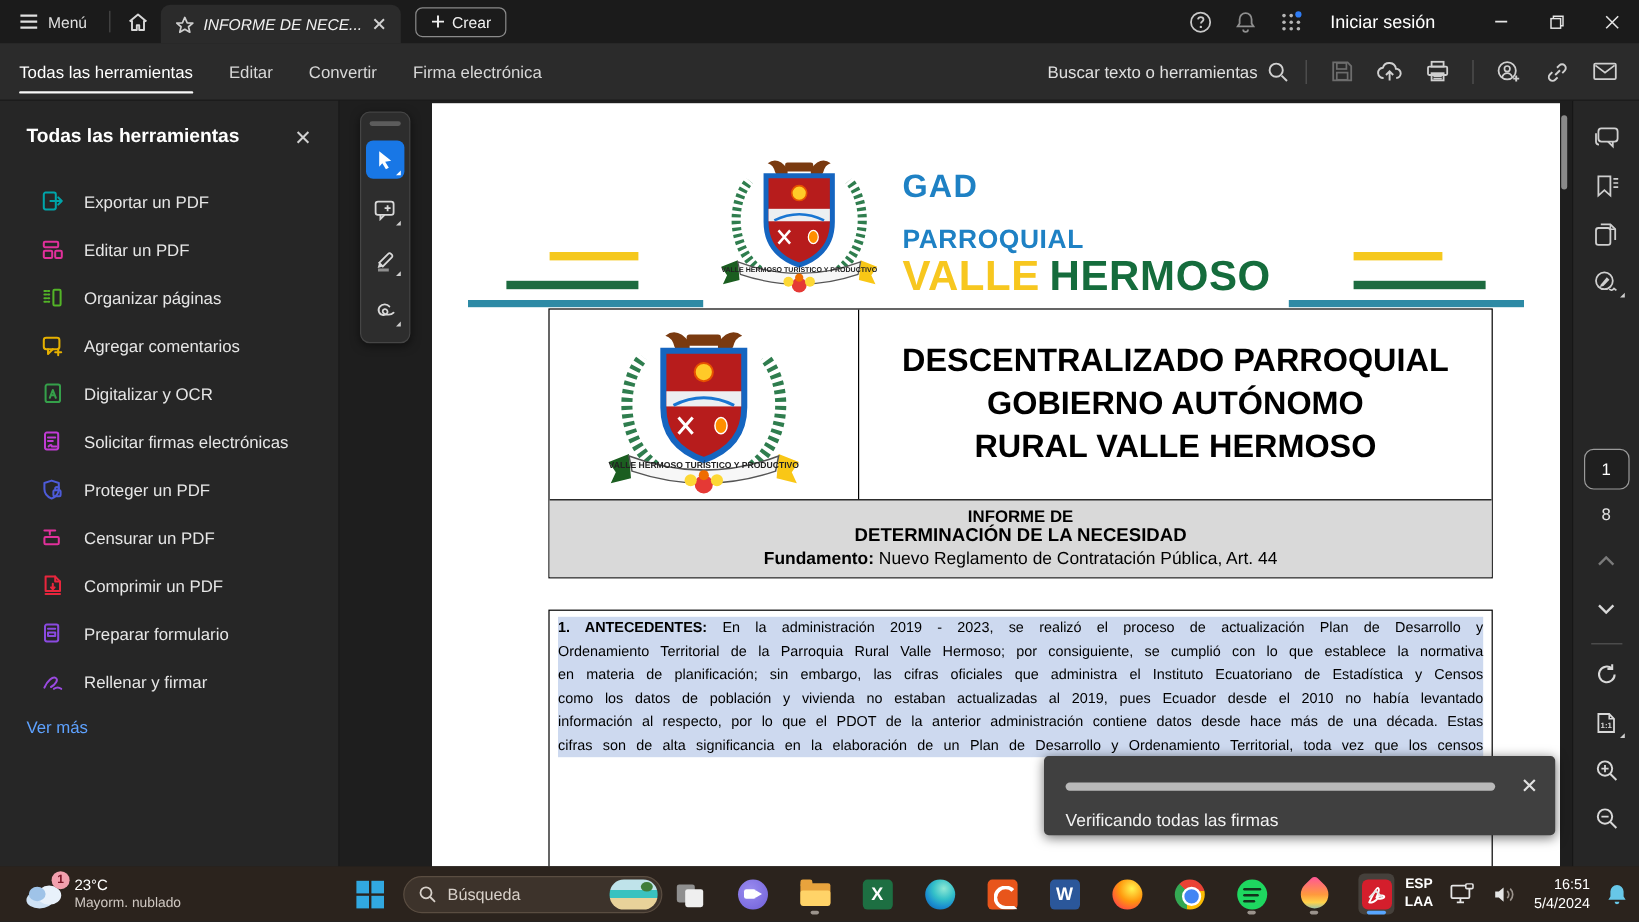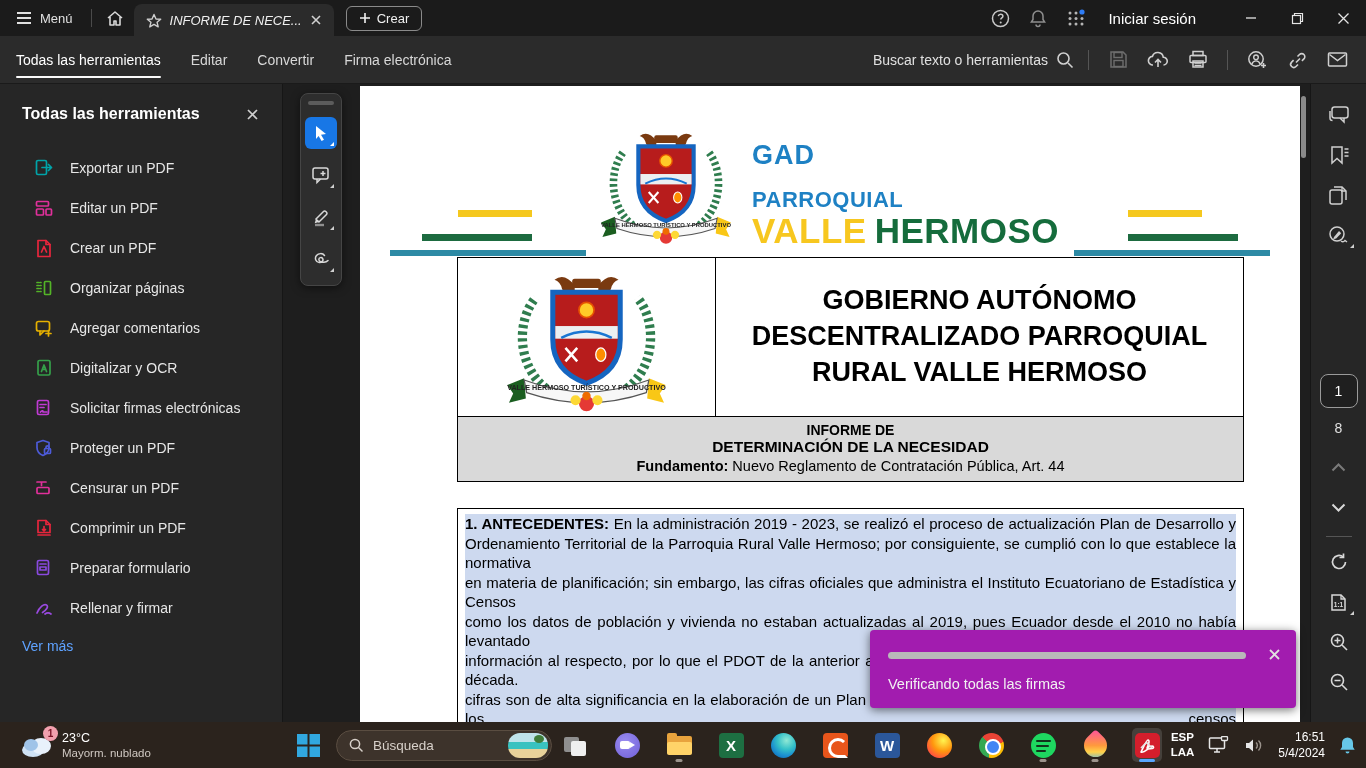--- a/index.html
+++ b/index.html
@@ -87,24 +87,24 @@
   .dt-cell-crest { width:258px; border-right:1.5px solid #000; display:flex; align-items:center; justify-content:center; }
   .dt-cell-title { flex:1; display:flex; align-items:center; justify-content:center; text-align:center;
     font-size:27px; font-weight:bold; color:#000; line-height:1.33; }
   .dt-row2 { border-top:1.5px solid #000; background:#d9d9d9; text-align:center; padding:5px 4px 7px 4px; color:#000; }
   .dt-r2l1 { font-size:14px; font-weight:bold; }
   .dt-r2l2 { font-size:15.5px; font-weight:bold; }
   .dt-r2l3 { font-size:14.5px; margin-top:2px; }
 
   .body-box { position:absolute; left:97px; top:422px; width:787px; height:260px; border:1.5px solid #000; padding:5px 7px; }
   .sel { background:var(--selection,#cdd9ef); }
-  .pline { font-size:15px; line-height:19.5px; color:#000; text-align:justify; text-align-last:justify; white-space:nowrap0; }
-
-  
-  .toast { position:absolute; left:587px; top:546px; width:426px; height:78px; background:#a21caf; border-radius:4px;
+  .pline { font-size:12px; line-height:19.5px; color:#000; text-align:justify; text-align-last:justify; white-space:nowrap0; }
+
+  
+  .toast { position:absolute; left:587px; top:546px; width:426px; height:66px; background:#404040; border-radius:4px;
     box-shadow:0 2px 10px rgba(0,0,0,.55); z-index:8; }
   .toast-bar { position:absolute; left:18px; top:22px; width:358px; height:7px; border-radius:4px; background:#b9b9b9; }
   .toast-close { position:absolute; right:12px; top:14px; width:20px; height:20px; display:flex; align-items:center; justify-content:center; }
   .toast-msg { position:absolute; left:18px; top:46px; font-size:14.5px; color:#f2f2f2; }
 
   
   .right-rail { width:56px; height:100%; background:#262626; border-left:1px solid #161616;
     display:flex; flex-direction:column; align-items:center; padding-top:14px; }
   .rr-icon { width:34px; height:34px; display:flex; align-items:center; justify-content:center; margin-bottom:6px; position:relative; }
   .rr-corner { position:absolute; right:2px; bottom:4px; width:0; height:0; border-left:4px solid transparent; border-bottom:4px solid #cfcfcf; }
@@ -335,28 +335,20 @@
               </svg></span>
             <span class="t-lab">Exportar un PDF</span>
           </div>
           <div class="tool-item">
             <span class="t-ico"><svg width="20" height="20" viewBox="0 0 20 19" fill="none" stroke="#e1309b" stroke-width="1.7" stroke-linejoin="round" stroke-linecap="round">
                 <rect x="2.5" y="3" width="12" height="4.5" rx="1"></rect>
                 <rect x="2.5" y="10.5" width="7" height="6" rx="1"></rect>
                 <rect x="12" y="10.5" width="5.5" height="6" rx="1"></rect>
               </svg></span>
             <span class="t-lab">Editar un PDF</span>
-          </div>
-          <div class="tool-item">
-            <span class="t-ico"><svg width="20" height="20" viewBox="0 0 20 19" fill="none" stroke="#e8263d" stroke-width="1.7" stroke-linejoin="round" stroke-linecap="round">
-                <path d="M4 2h8l4 4v12H4z"></path>
-                <path d="M12 2v4h4"></path>
-                <path d="M7.5 13.5 10 8l2.5 5.5"></path>
-              </svg></span>
-            <span class="t-lab">Crear un PDF</span>
           </div>
           <div class="tool-item">
             <span class="t-ico"><svg width="20" height="20" viewBox="0 0 20 19" fill="none" stroke="#53b427" stroke-width="1.7" stroke-linejoin="round" stroke-linecap="round">
                 <rect x="10.5" y="3" width="6" height="13" rx="1"></rect>
                 <path d="M3 4h4M3 7h4M3 10h4M3 13h4" stroke-dasharray="1.5 1.5"></path>
               </svg></span>
             <span class="t-lab">Organizar páginas</span>
           </div>
           <div class="tool-item">
             <span class="t-ico"><svg width="20" height="20" viewBox="0 0 20 19" fill="none" stroke="#e5b000" stroke-width="1.7" stroke-linejoin="round" stroke-linecap="round">
@@ -519,22 +511,22 @@
                 <path d="M36 140q74 28 148 0l-3 15q-71 24-142 0z" fill="#f7f7f7" stroke="#555" stroke-width="1.5"></path>
                 <text x="110" y="152" font-size="8.5" text-anchor="middle" fill="#222" font-weight="bold">VALLE HERMOSO TURÍSTICO Y PRODUCTIVO</text>
                 <circle cx="110" cy="168" r="9" fill="#e53935"></circle>
                   <circle cx="97" cy="164" r="6" fill="#fdd835"></circle>
                   <circle cx="123" cy="164" r="6" fill="#fdd835"></circle>
                   <circle cx="110" cy="159" r="5" fill="#ef6c00"></circle>
               </svg>
             </div>
             <div class="dt-cell-title">
               <div>
+                <div>DESCENTRALIZADO PARROQUIAL</div>
                 <div>GOBIERNO AUTÓNOMO</div>
-                <div>DESCENTRALIZADO PARROQUIAL</div>
                 <div>RURAL VALLE HERMOSO</div>
               </div>
             </div>
           </div>
           <div class="dt-row2">
             <div class="dt-r2l1">INFORME DE</div>
             <div class="dt-r2l2">DETERMINACIÓN DE LA NECESIDAD</div>
             <div class="dt-r2l3"><b>Fundamento:</b><span> Nuevo Reglamento de Contratación Pública, Art. 44</span></div>
           </div>
         </div>

